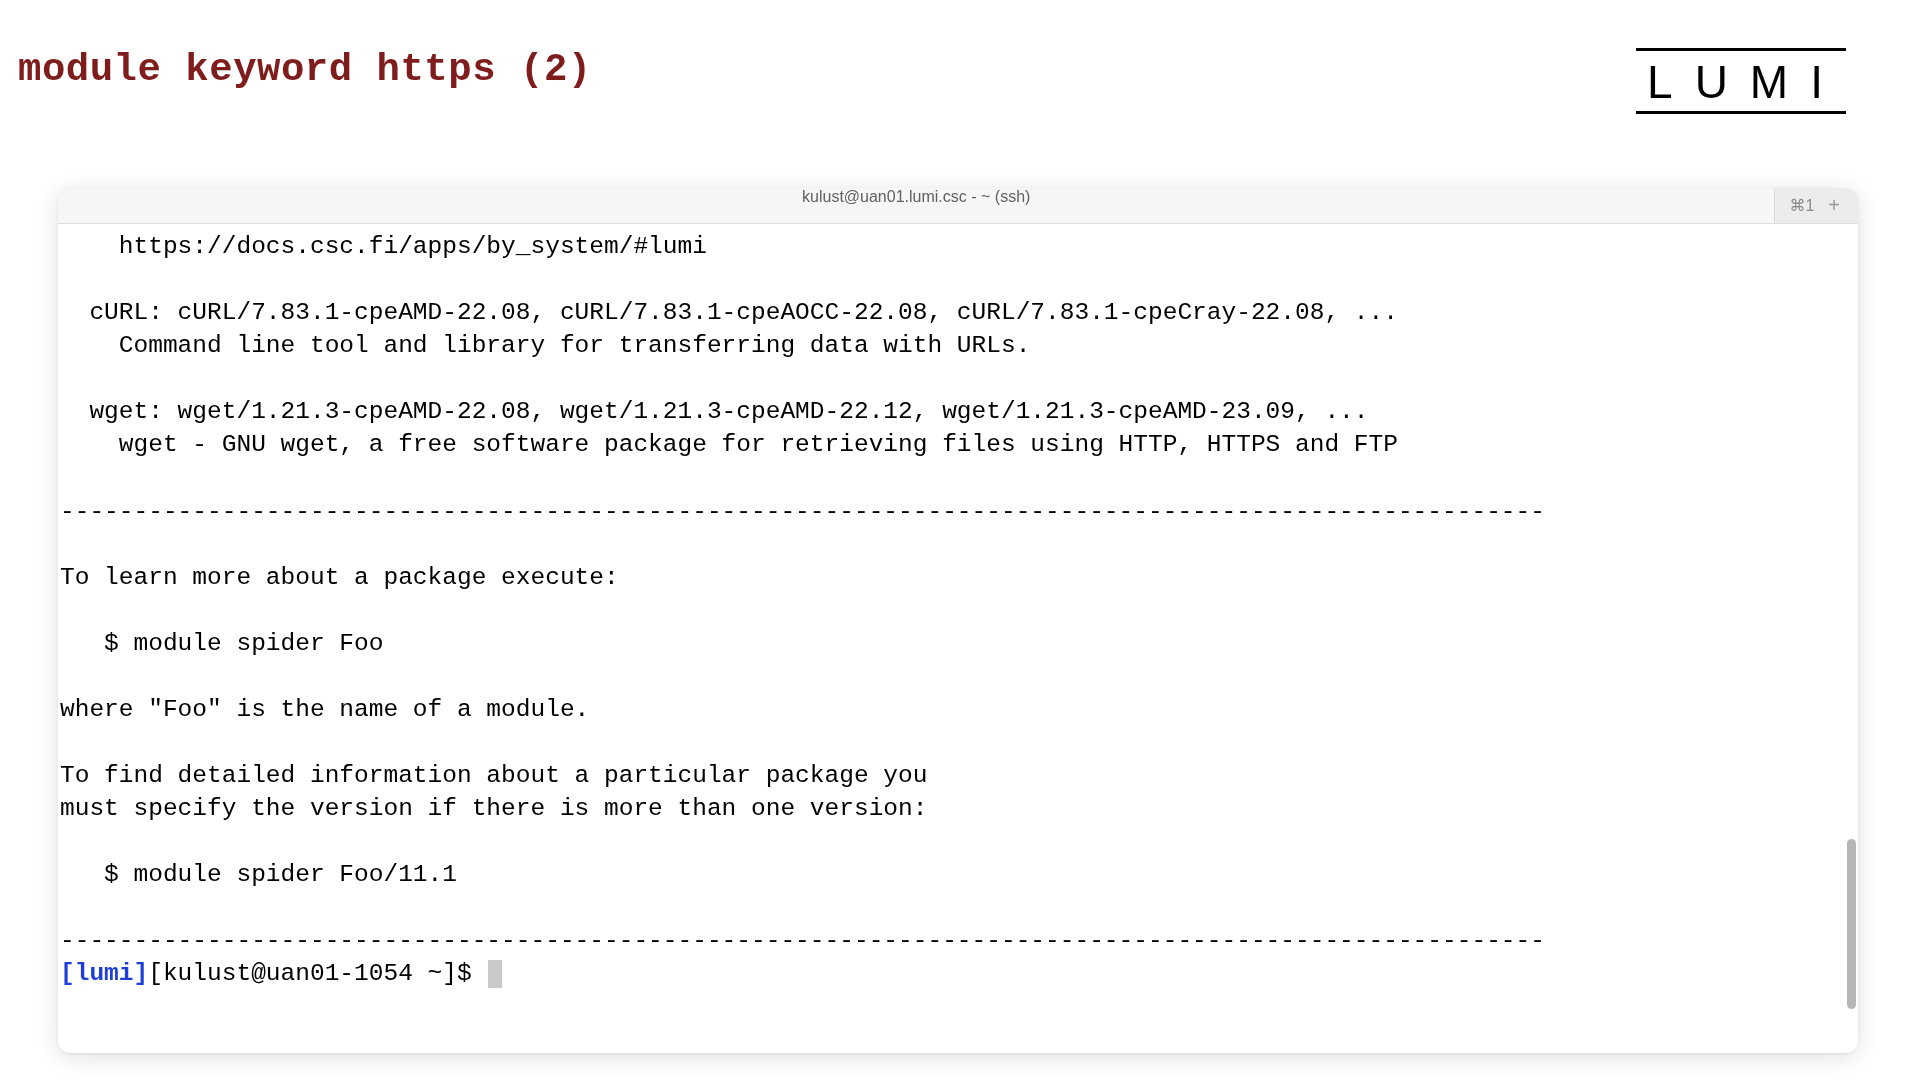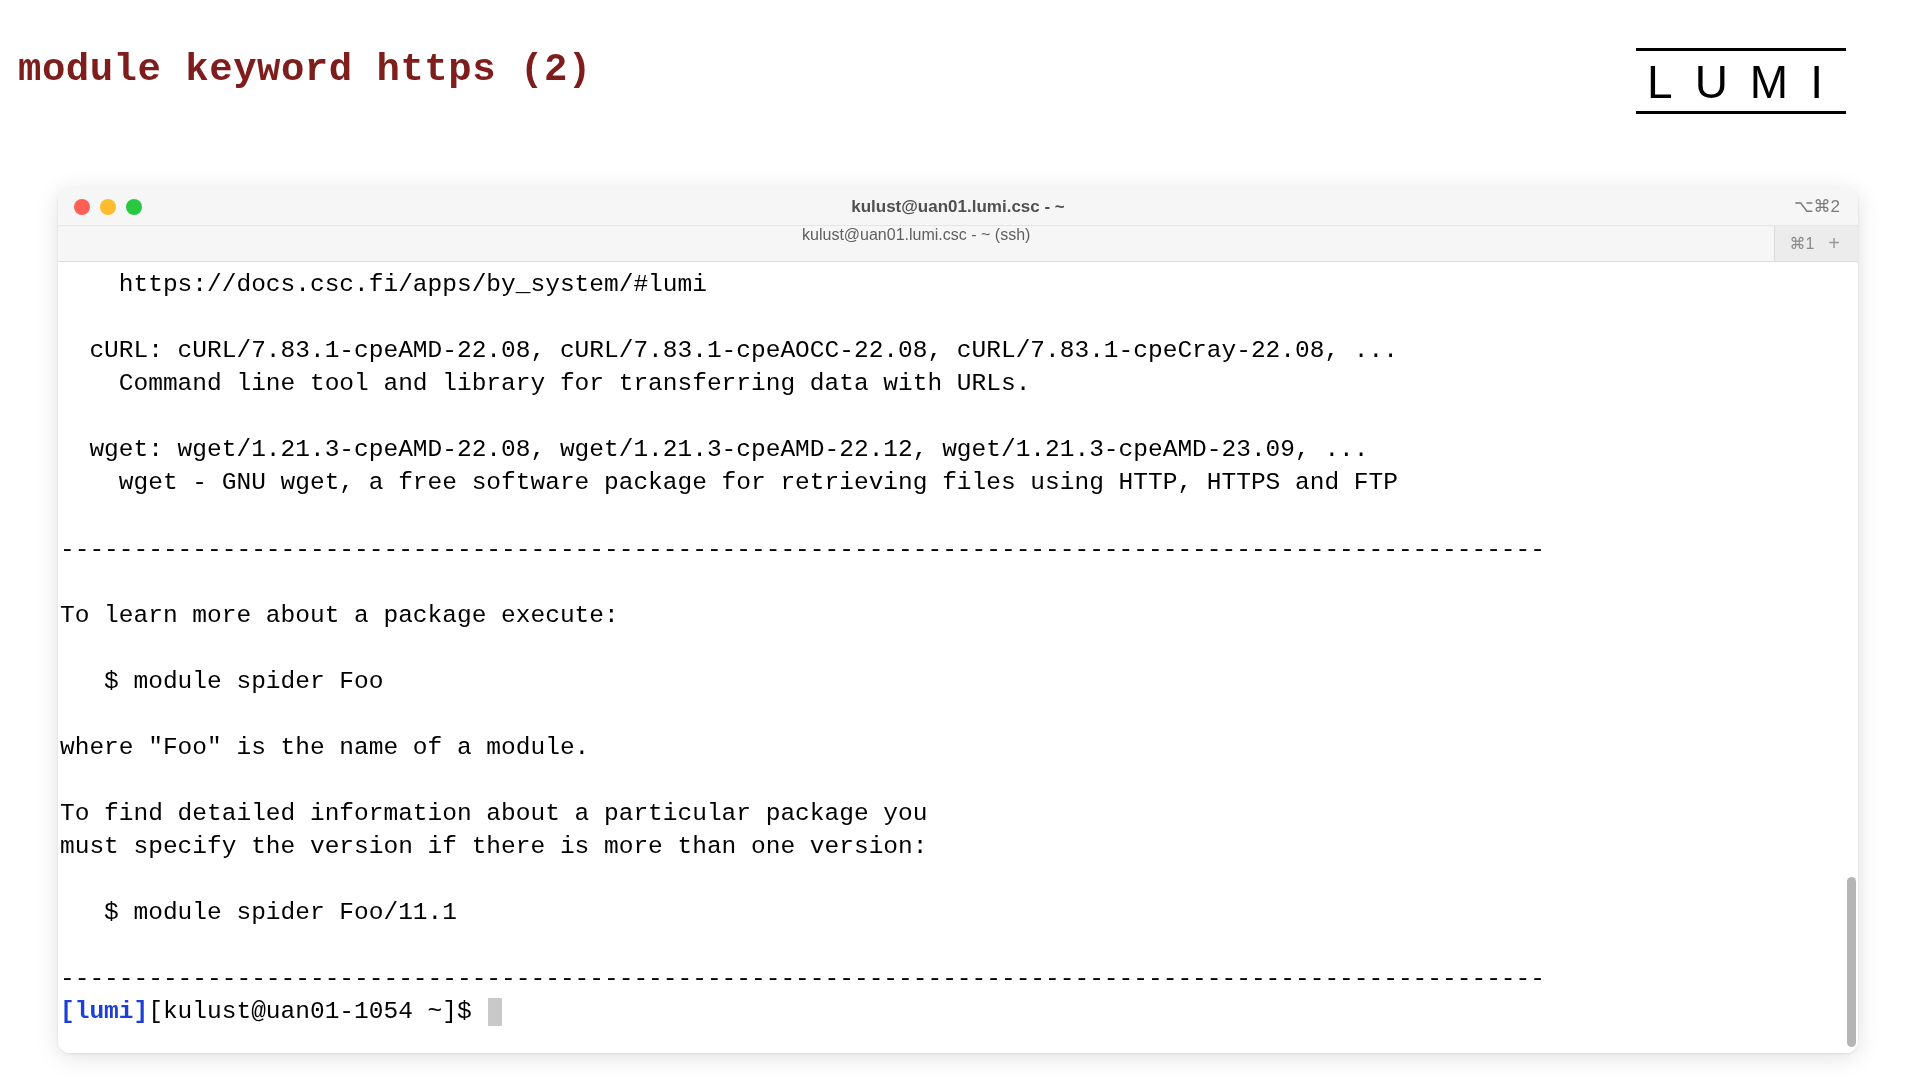--- a/index.html
+++ b/index.html
@@ -177,29 +177,20 @@
 
 <div class="slide-title">module keyword https (2)</div>
 
 <div class="logo">
   <div class="logo-top"></div>
   <div class="logo-text">LUMI</div>
   <div class="logo-bottom"></div>
 </div>
 
 <div class="terminal-window">
-  <div class="titlebar">
-    <div class="traffic-lights">
-      <div class="traffic-light tl-red"></div>
-      <div class="traffic-light tl-yellow"></div>
-      <div class="traffic-light tl-green"></div>
-    </div>
-    <div class="titlebar-title">kulust@uan01.lumi.csc - ~</div>
-    <div class="titlebar-right">⌥⌘2</div>
-  </div>
 
   <div class="tabbar">
     <div class="tab-active">
       <span>kulust@uan01.lumi.csc - ~ (ssh)</span>
     </div>
     <div class="tab-right">
       <span>⌘1</span>
       <span class="new-tab-btn">+</span>
     </div>
   </div>

